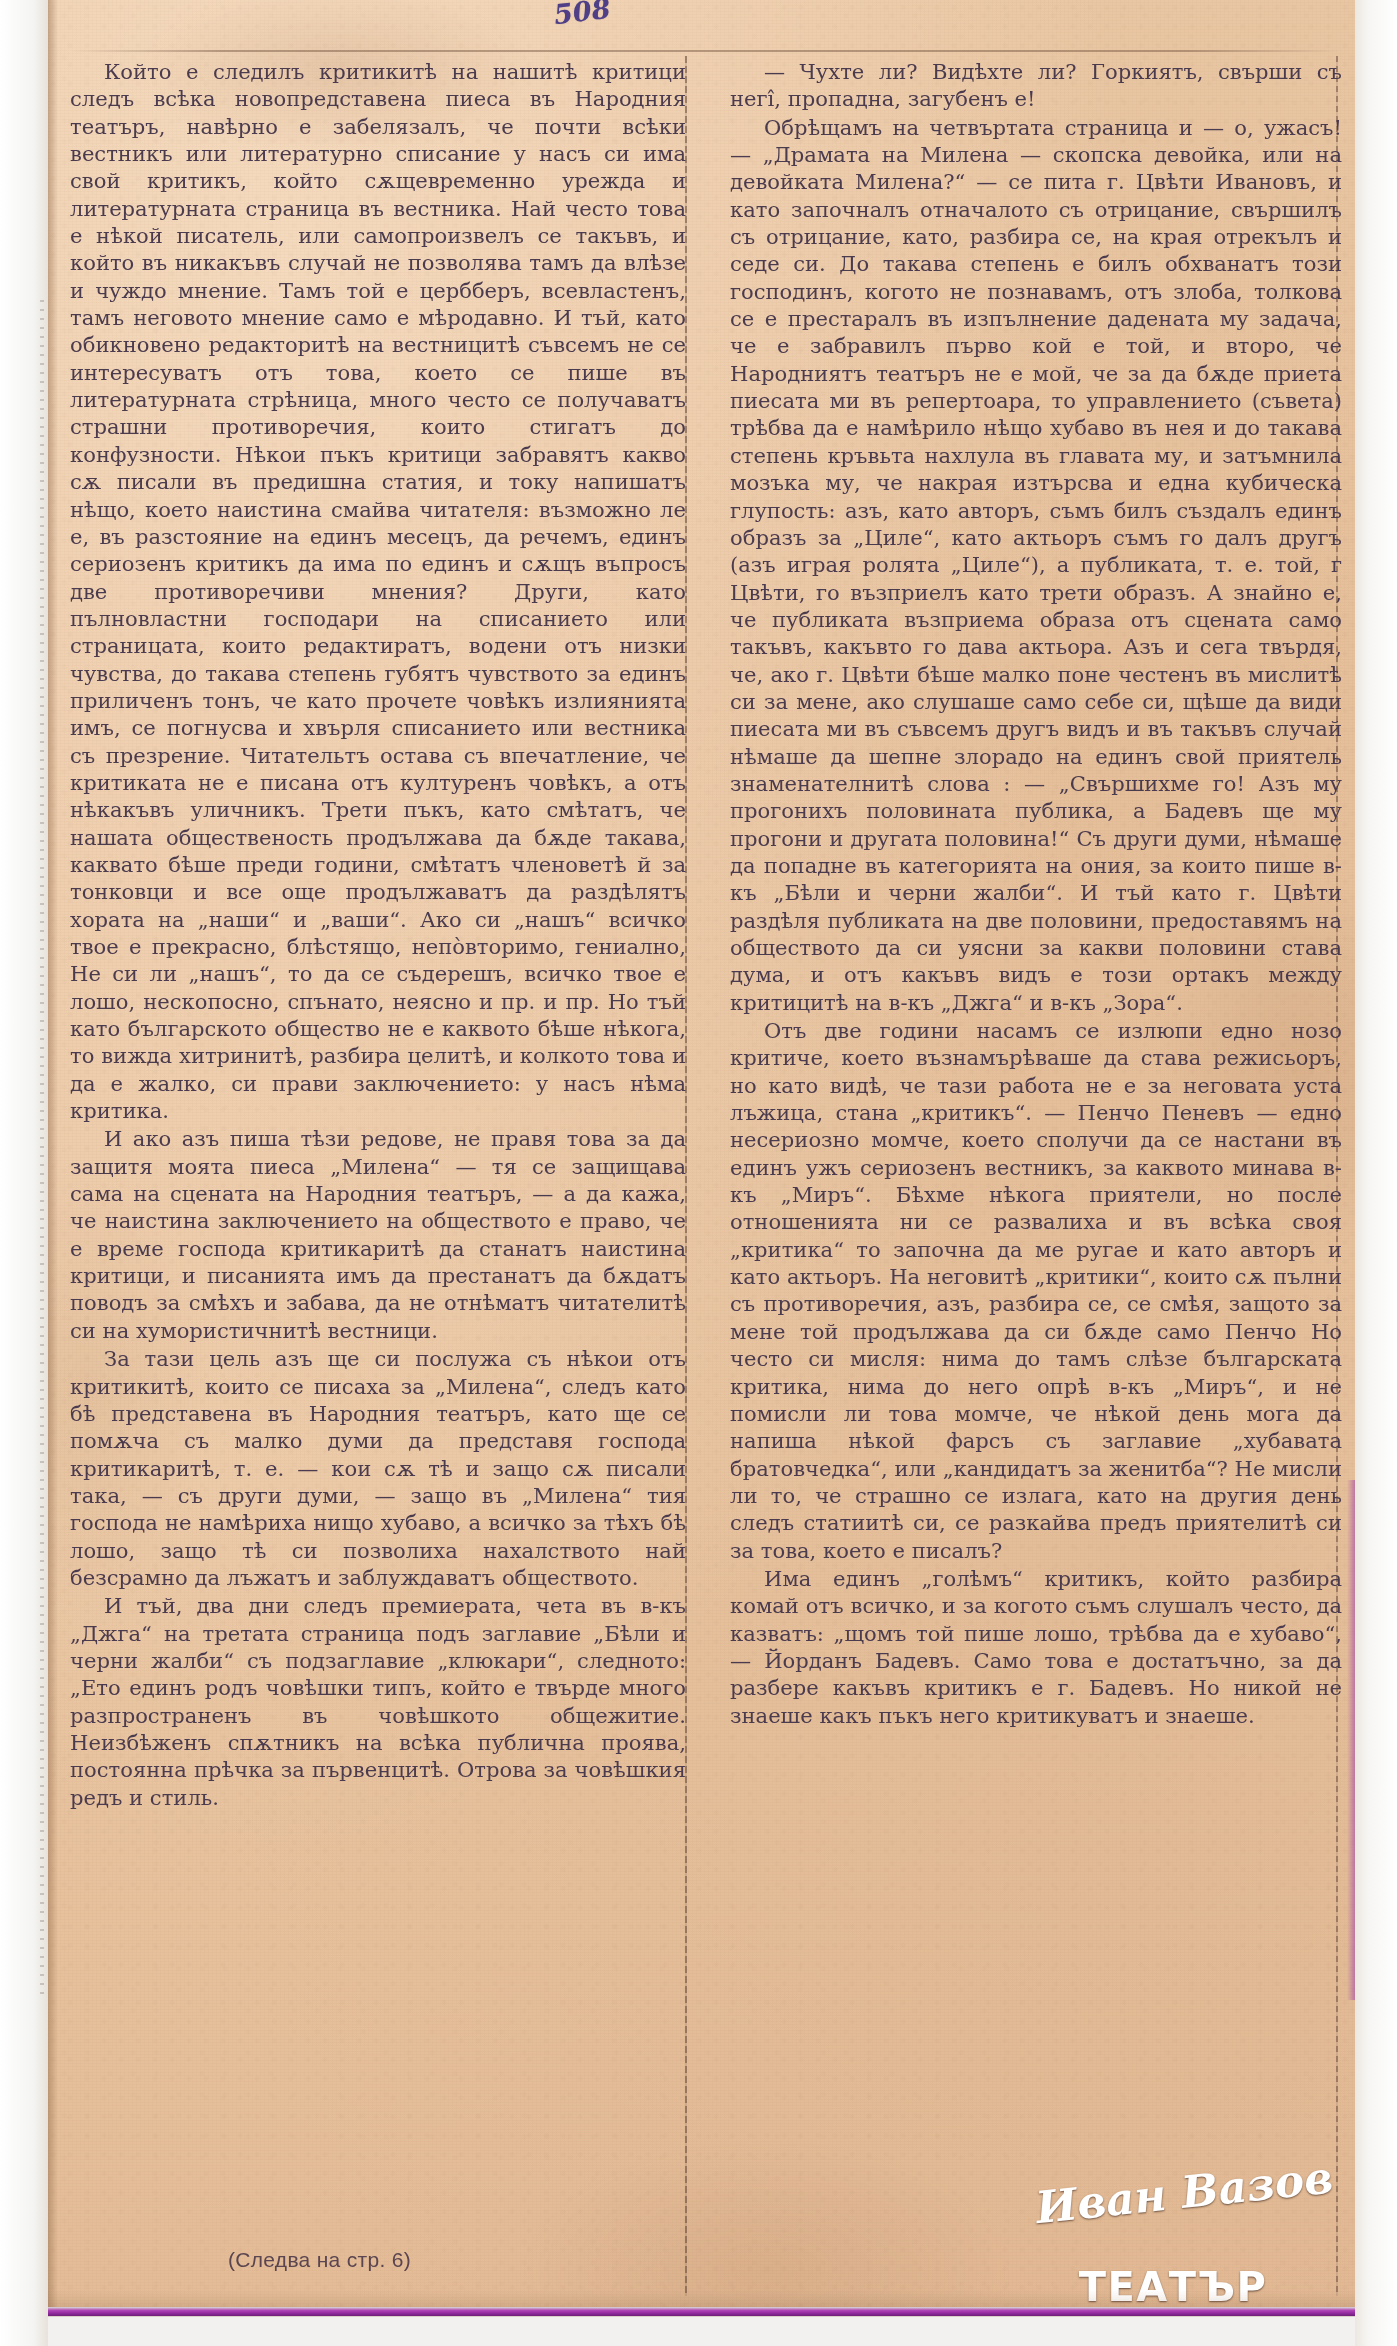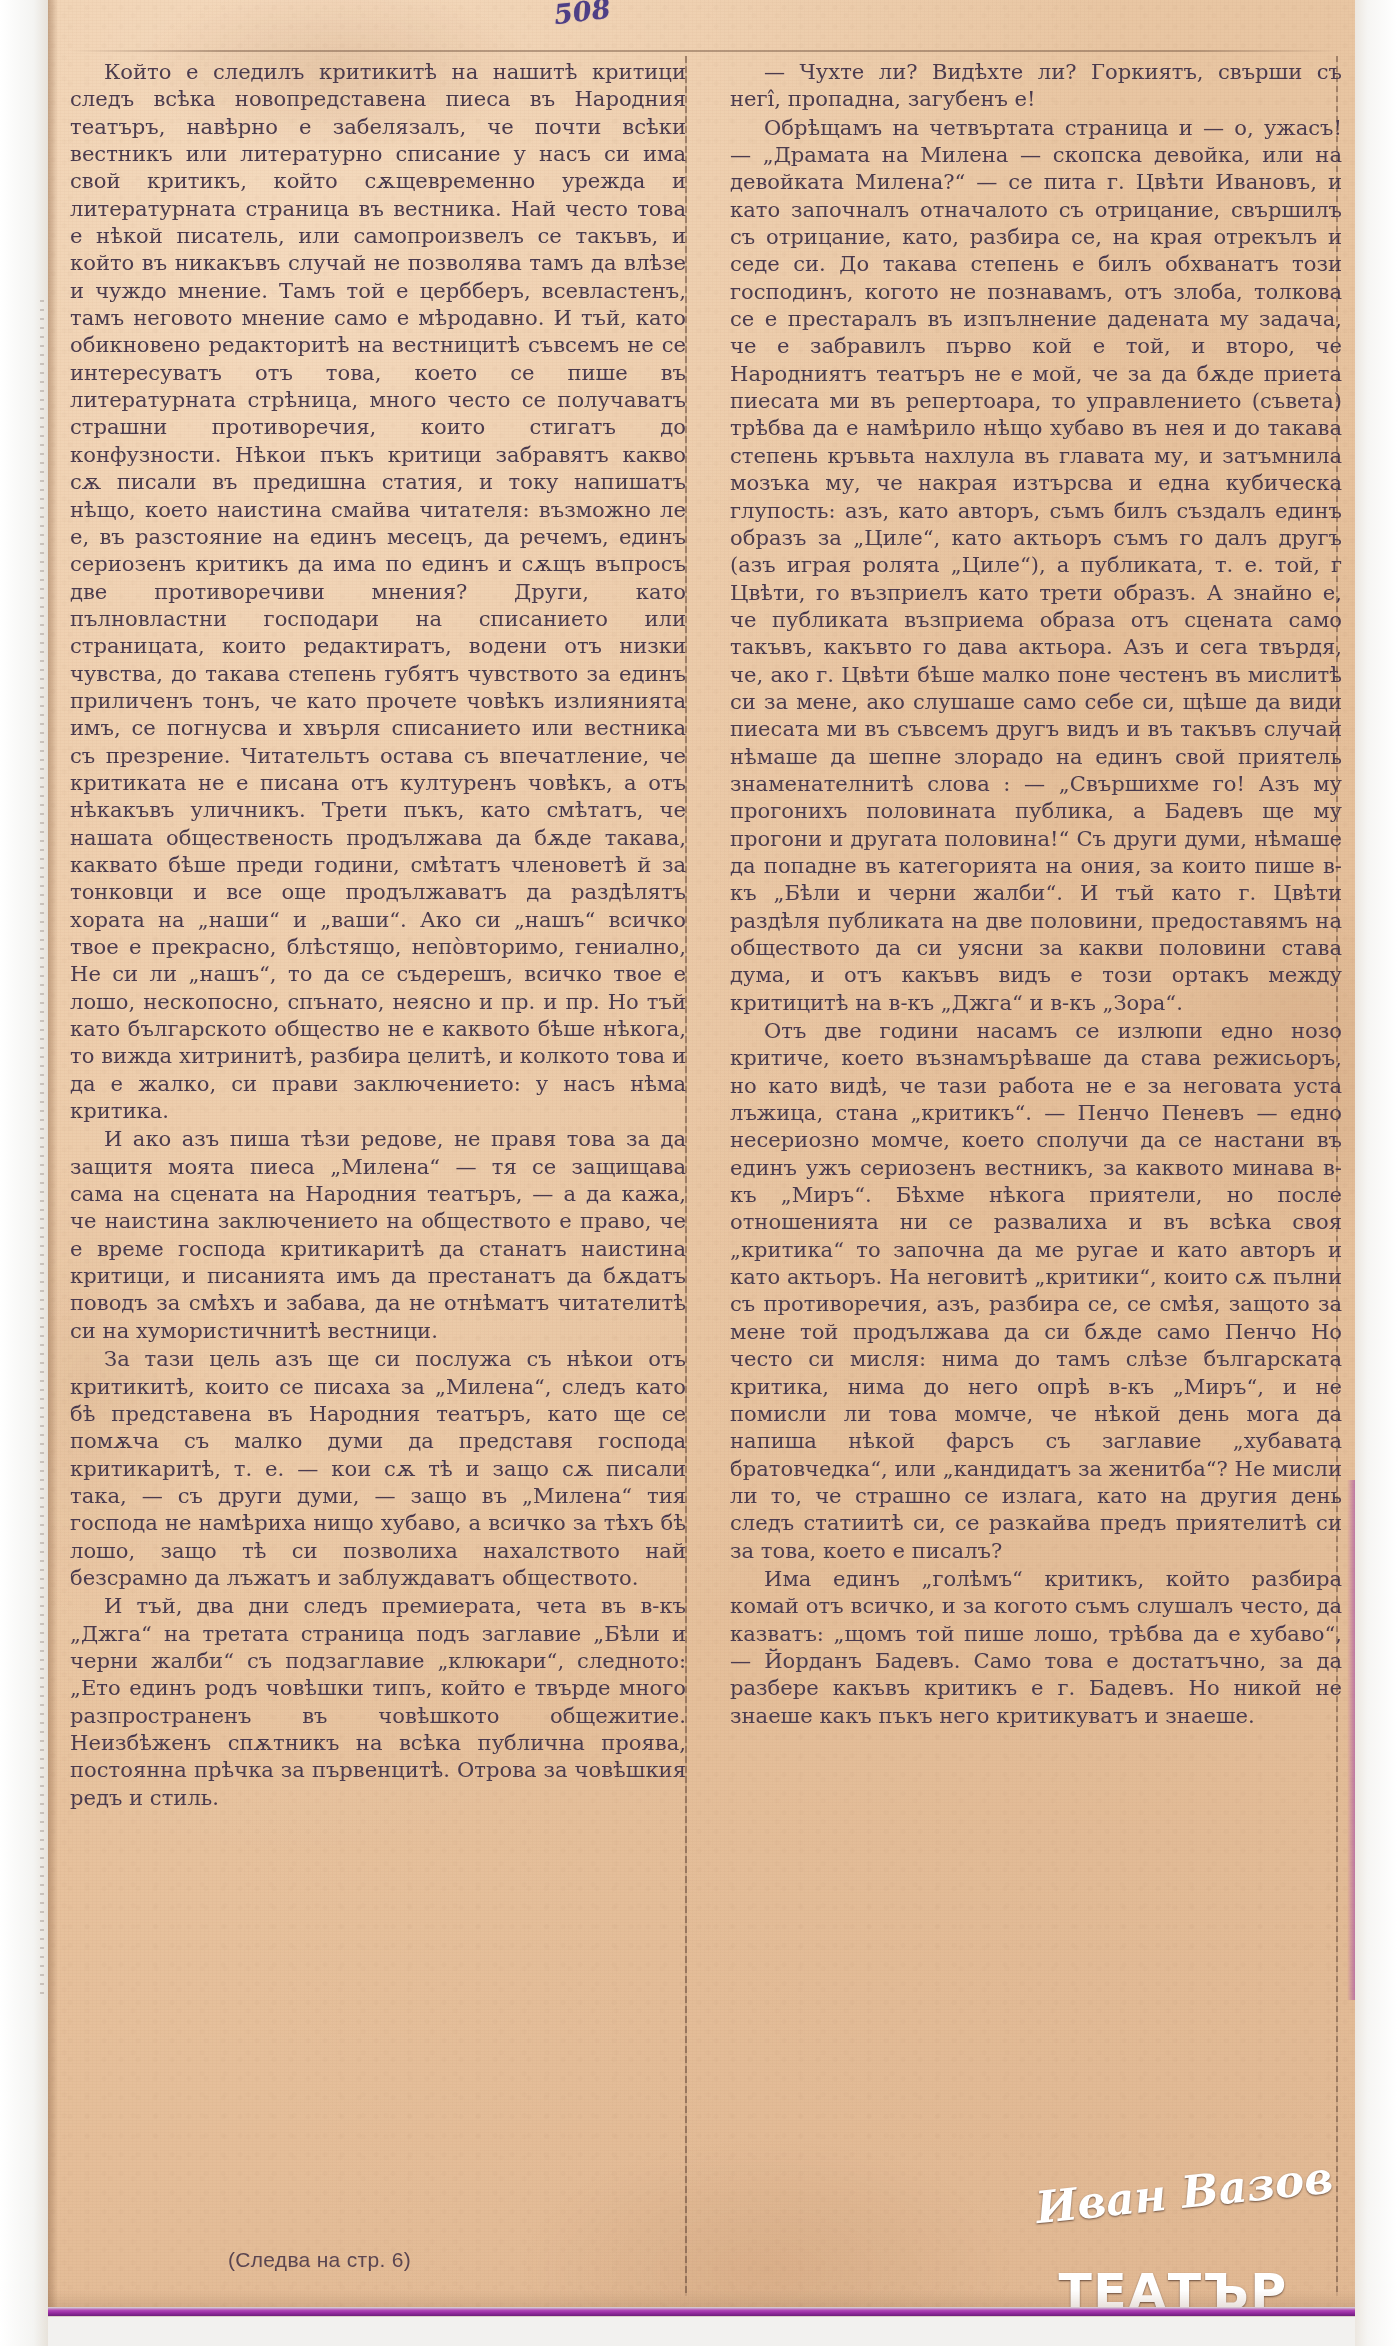--- a/index.html
+++ b/index.html
@@ -131,21 +131,21 @@
     text-shadow:0 1px 2px rgba(70,45,35,.75);
   }
   .stamp .ln1,.stamp .ln2{
     position:absolute;left:0;width:300px;text-align:center;
     font-family:"DejaVu Sans","Liberation Sans",sans-serif;
     font-style:normal;font-weight:700;color:#ffffff;
     letter-spacing:1.5px;
     text-shadow:0 1px 2px rgba(70,45,35,.8);
   }
   .stamp .ln1{top:48px;font-size:40px;}
-  .stamp .ln2{top:92px;font-size:49px;}
+  .stamp .ln2{top:92px;font-size:40px;}
 
   
   .left-margin{
     position:absolute;left:0;top:0;width:48px;height:100%;
     background:linear-gradient(90deg,#ffffff 0%,#f4f4f2 70%,#e7e2da 100%);
   }
   .margin-ticks{
     position:absolute;left:40px;top:300px;width:4px;height:1700px;
     background:repeating-linear-gradient(180deg,
       rgba(90,70,60,.35) 0 2px, rgba(0,0,0,0) 2px 9px);

